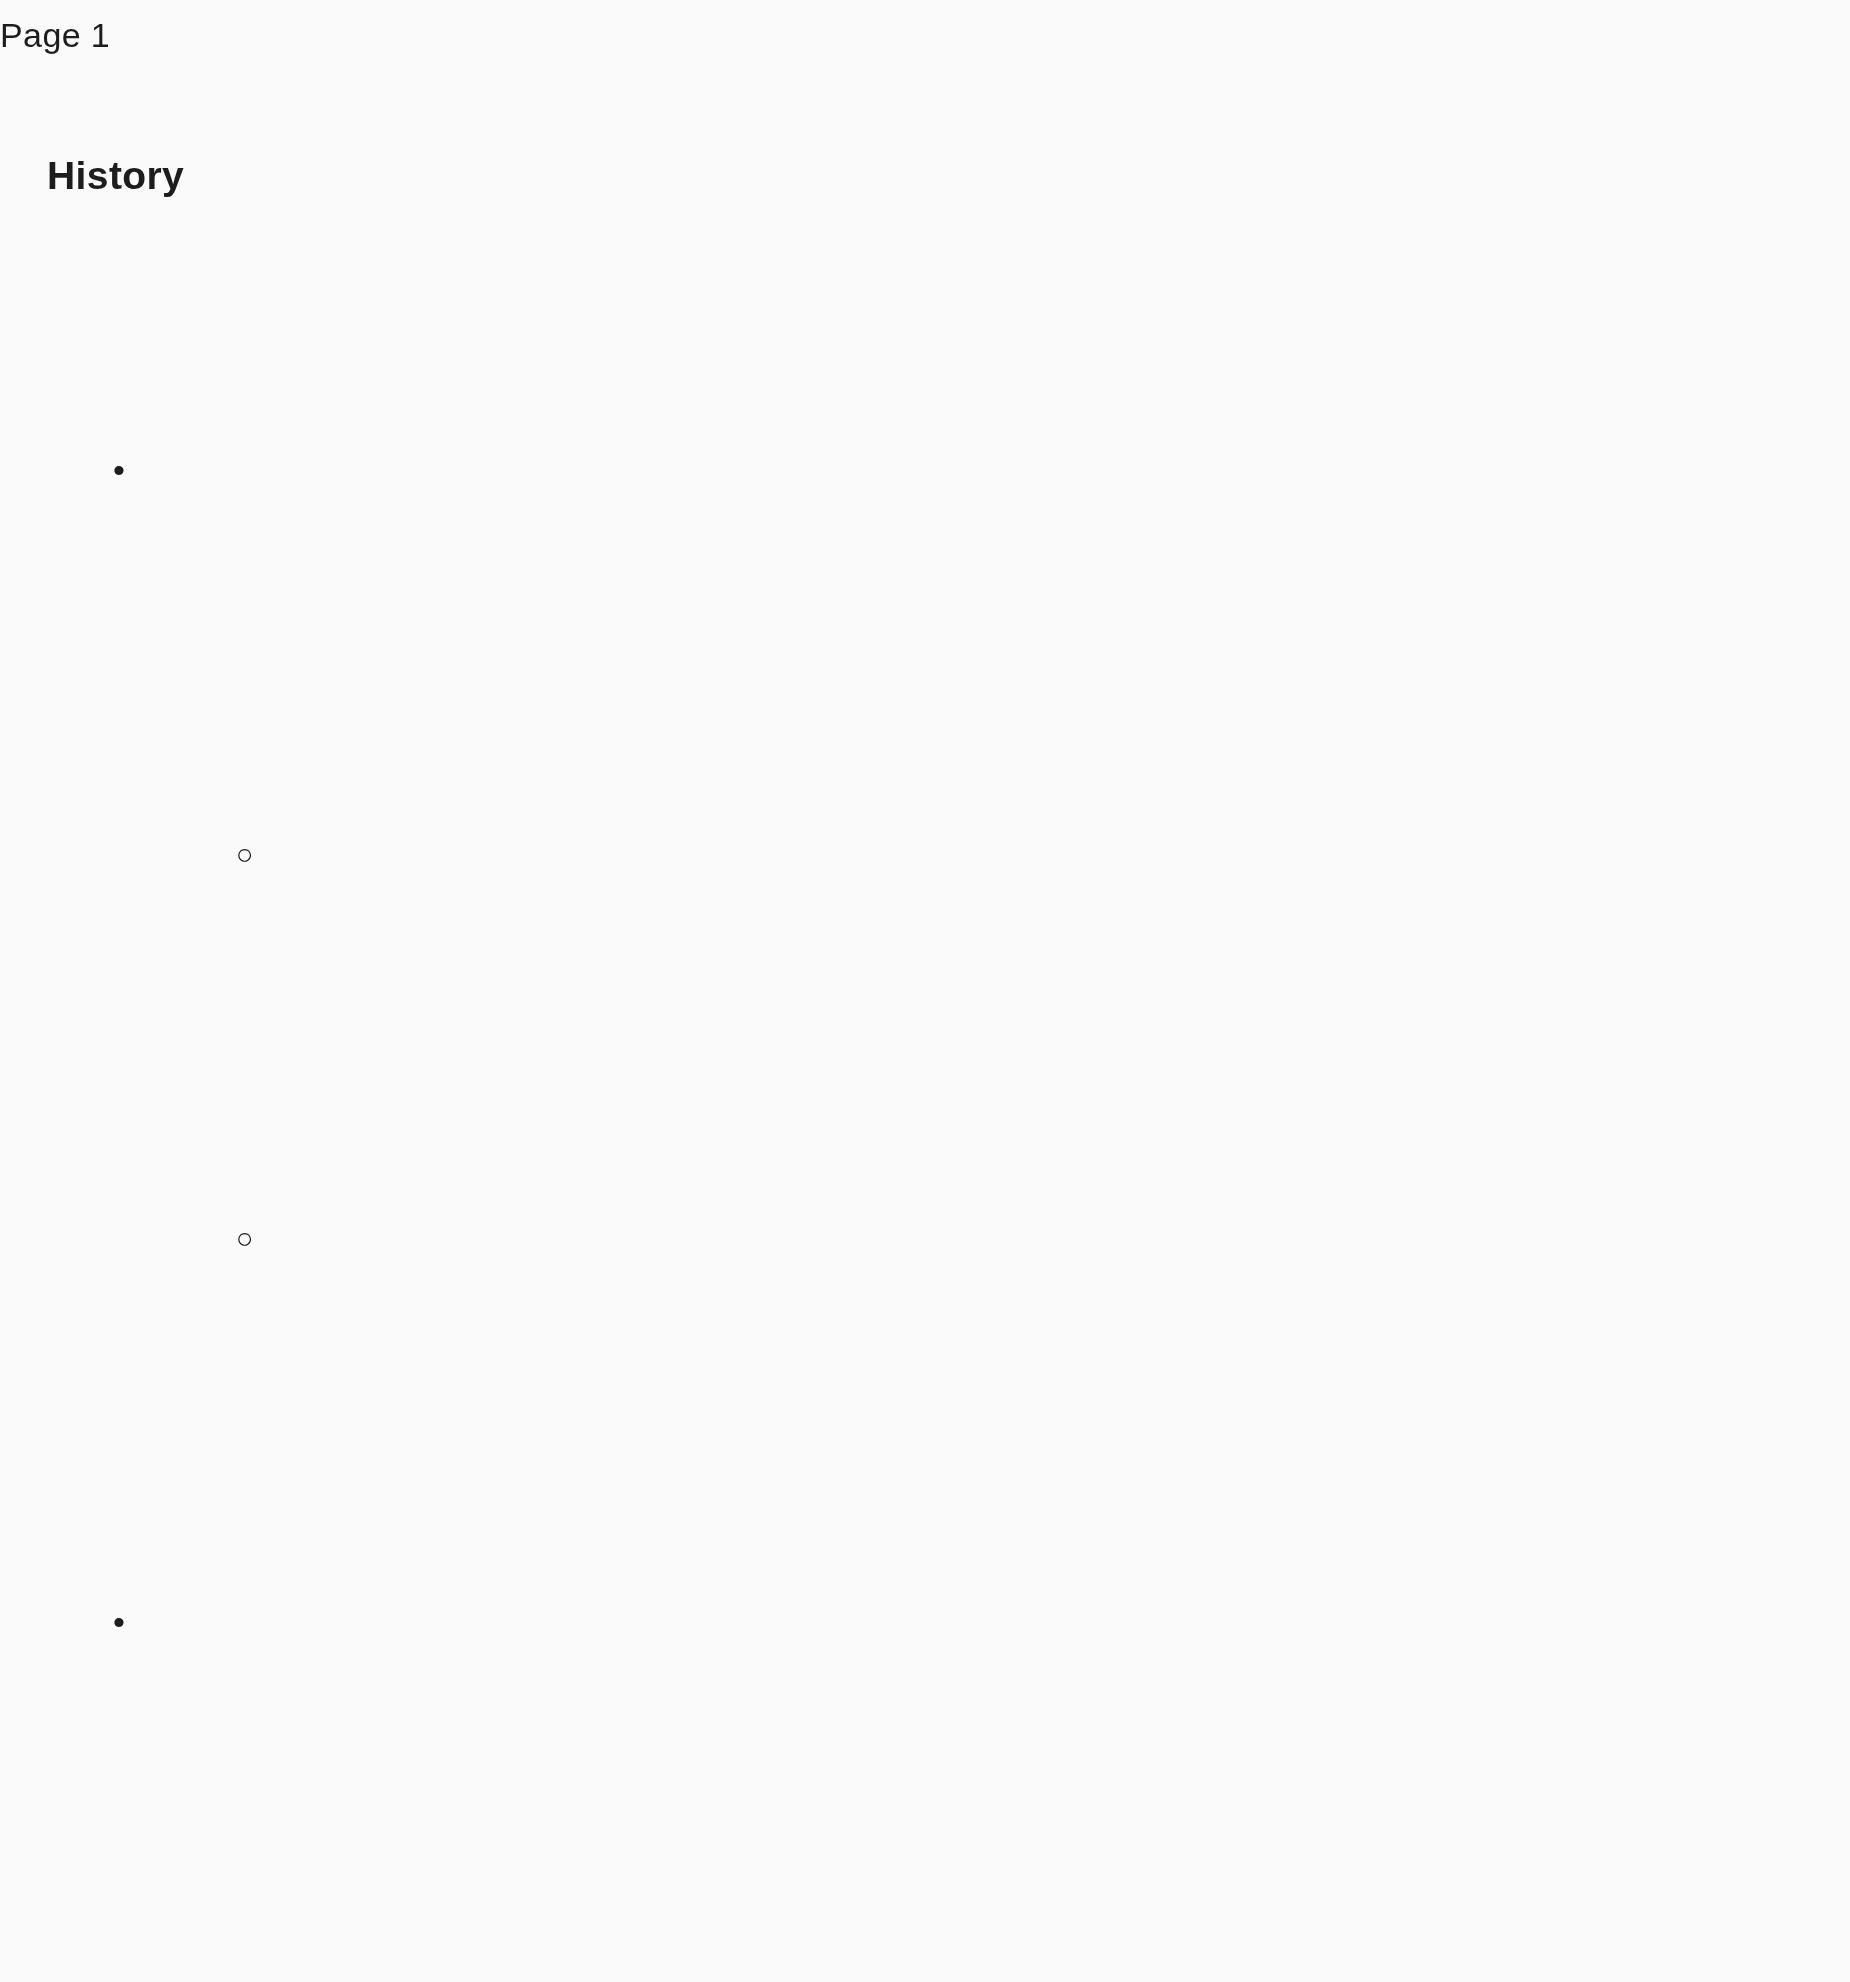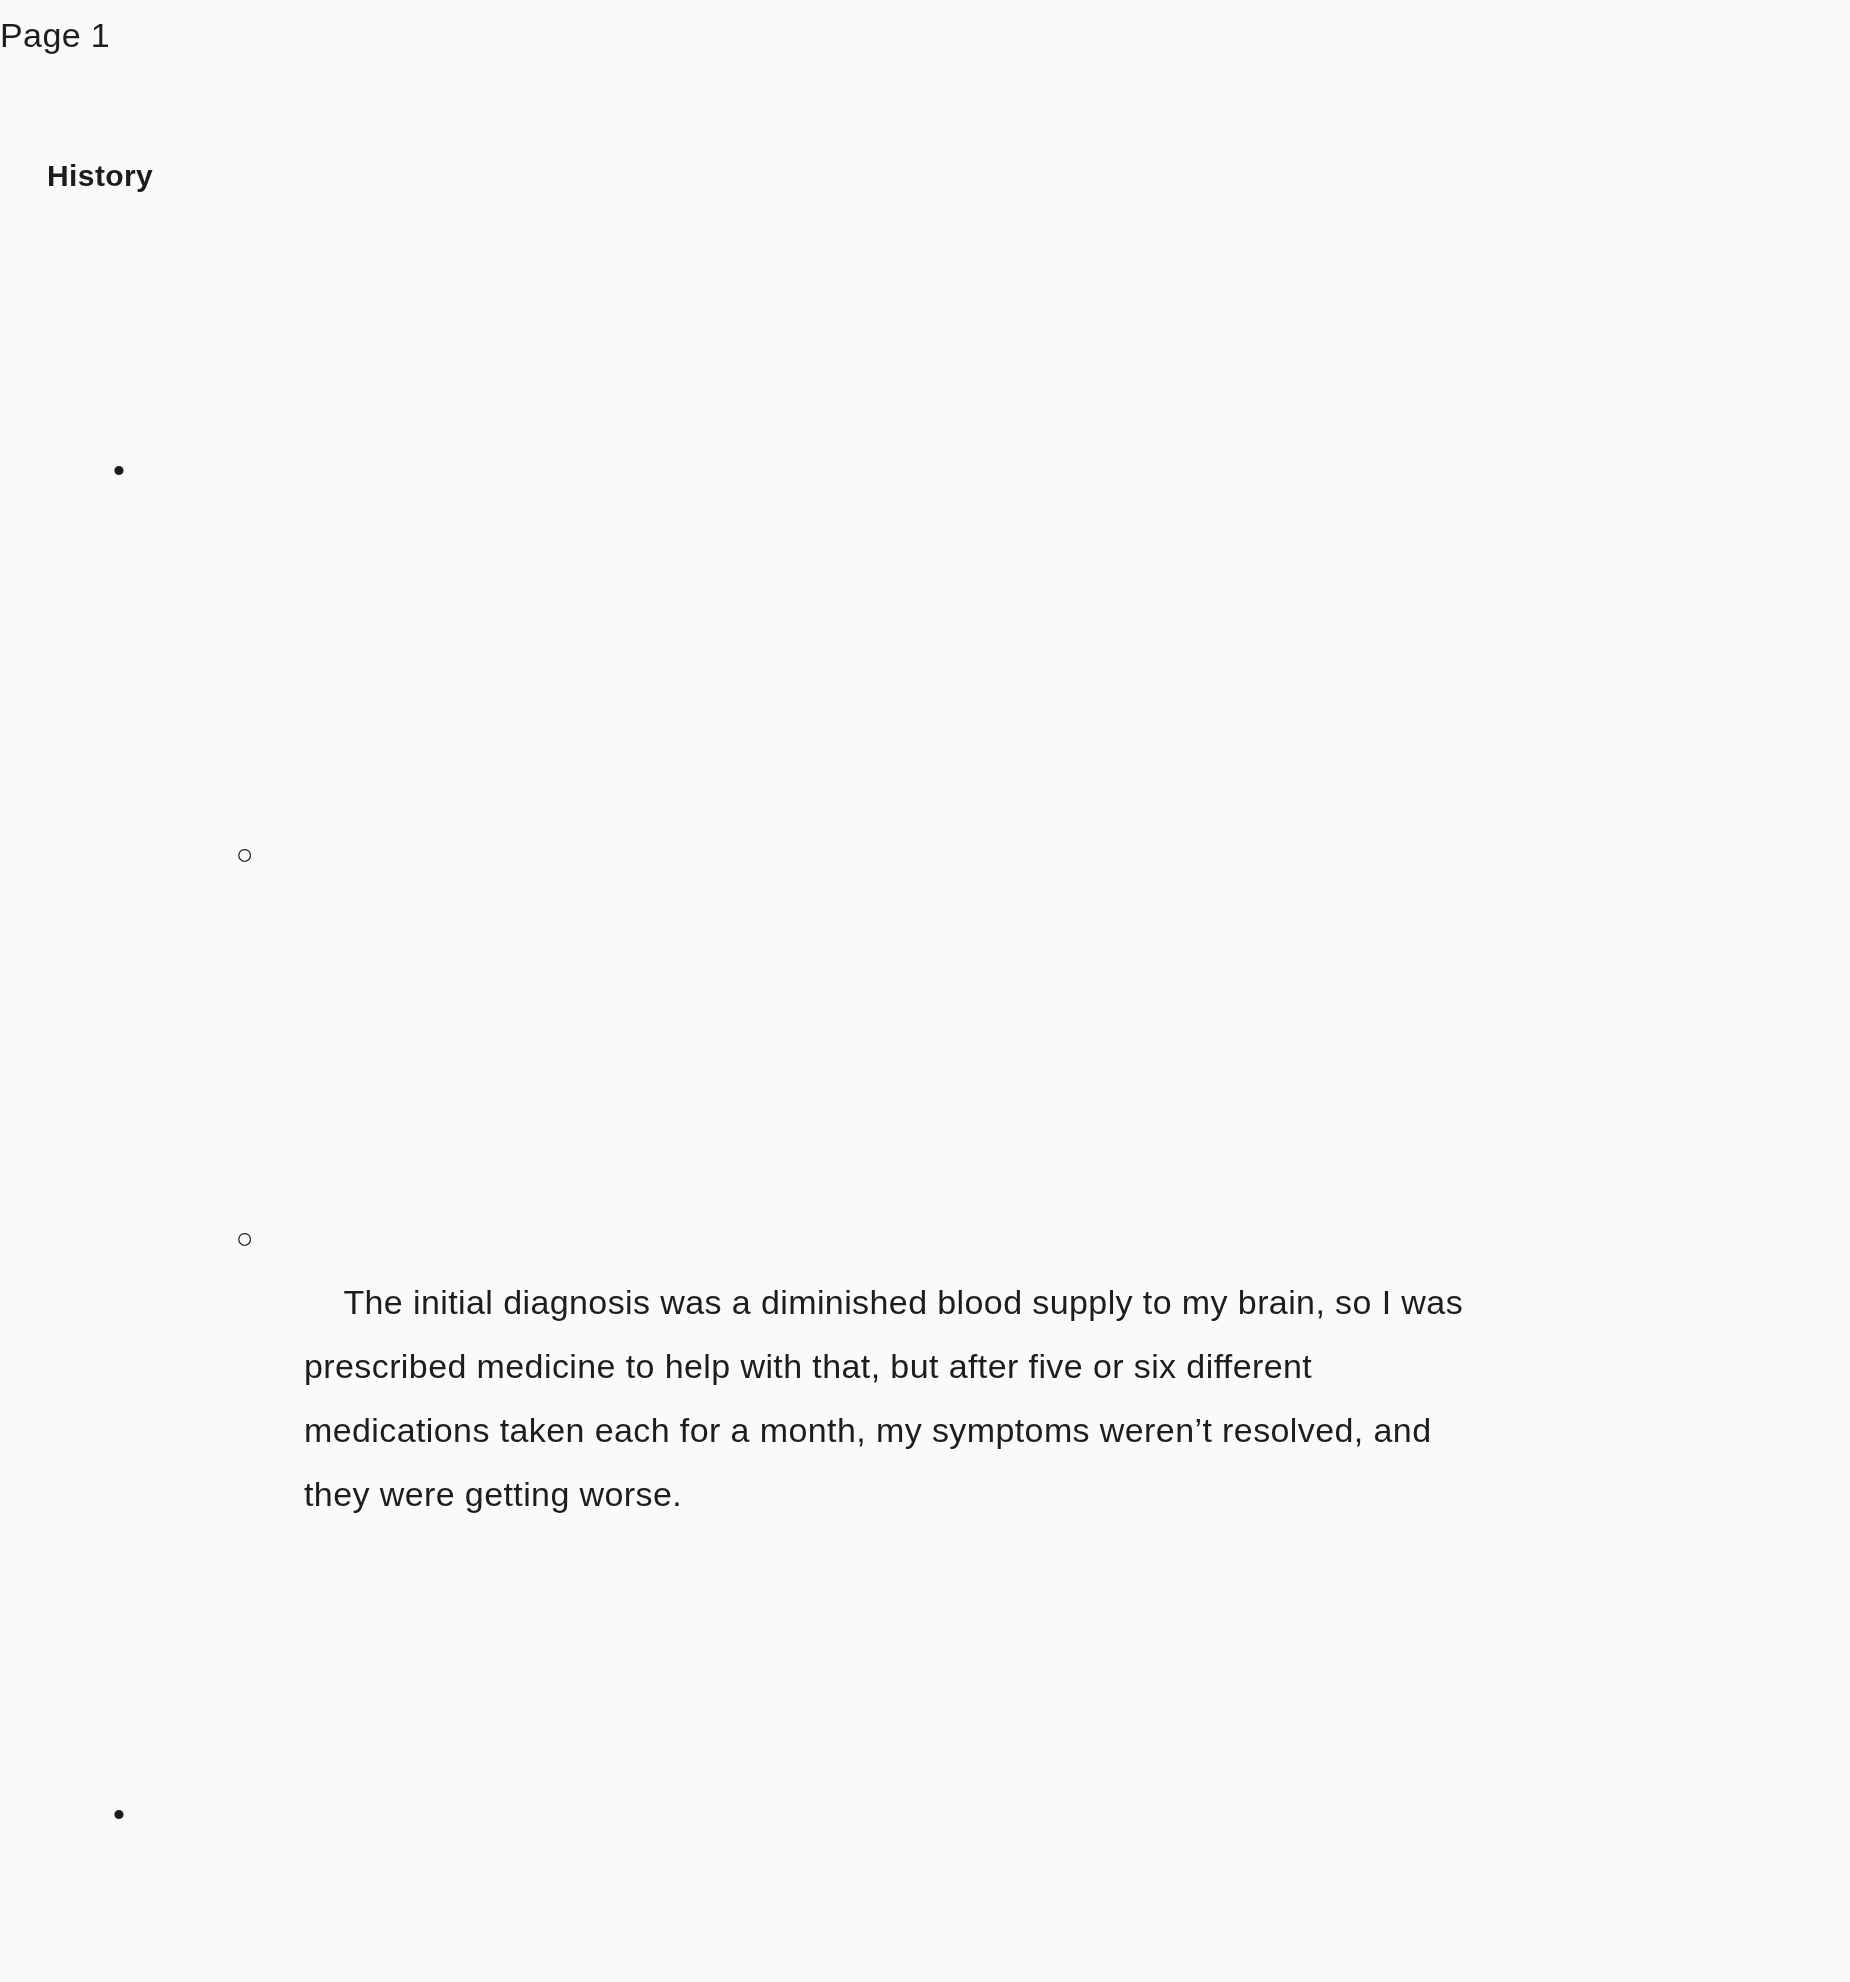--- a/index.html
+++ b/index.html
@@ -18,21 +18,21 @@
     left: 0;
     width: 100%;
     font-size: 34px;
     line-height: 43px;
     letter-spacing: 0.4px;
   }
   .section-heading {
     position: absolute;
     top: 152px;
     left: 47px;
-    font-size: 30px;
+    font-size: 39px;
     font-weight: 700;
     line-height: 48px;
     letter-spacing: 0.4px;
   }
   .doc-list {
     position: absolute;
     top: 246px;
     left: 0;
     width: 1850px;
     font-size: 34px;
@@ -63,24 +63,21 @@
 
   <div class="li lv1">
     <span class="mk mk1">•</span>
   </div>
 
   <div class="li lv2">
     <span class="mk mk2">○</span>
   </div>
 
   <div class="li lv2">
-    <span class="mk mk2">○</span><span class="txt">The initial diagnosis was a diminished blood supply to my brain, so I was
-prescribed medicine to help with that, but after five or six different
-medications taken each for a month, my symptoms weren’t resolved, and
-they were getting worse.</span>
+    <span class="mk mk2">○</span>
   </div>
 
   <div class="li lv1">
     <span class="mk mk1">•</span>
   </div>
 
   
 
   
 

